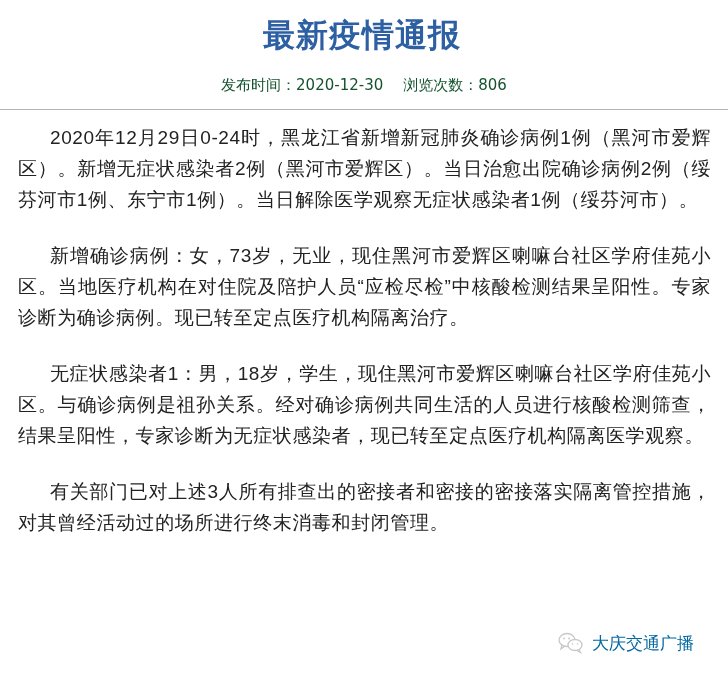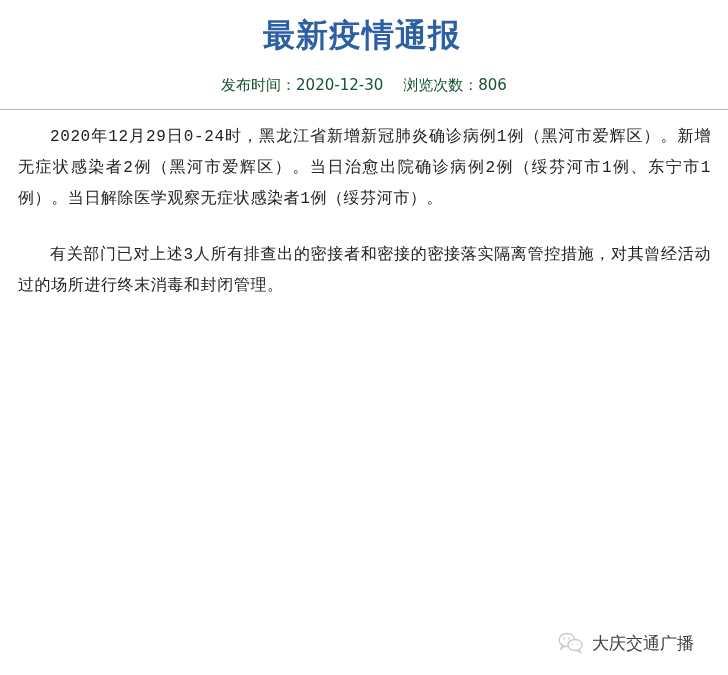--- a/index.html
+++ b/index.html
@@ -48,37 +48,37 @@
     border-top: 1.5px solid #b4b4b4;
   }
   .content {
     position: absolute;
     top: 122px;
     left: 18px;
     width: 693px;
   }
   .para {
     margin: 0 0 25px 0;
-    font-size: 16px;
+    font-size: 19px;
     line-height: 31px;
     text-indent: 32px;
     text-align: justify;
     letter-spacing: 0.6px;
     color: #222222;
-    font-family: Liberation Mono, monospace;
+    font-family: Liberation Sans, sans-serif;
   }
   .para.last { margin-bottom: 13px; }
   .watermark {
     position: absolute;
     left: 558px;
     top: 628px;
     height: 30px;
     display: flex;
     align-items: center;
-    color: #404040;
+    color: #0369a1;
     font-size: 17px;
     font-family: "DejaVu Sans", "Liberation Sans", sans-serif;
   }
   .watermark .icon {
     width: 26px;
     height: 22px;
     margin-right: 8px;
     display: inline-block;
   }
 </style>
@@ -88,20 +88,22 @@
 <div class="title">最新疫情通报</div>
 
 <div class="meta">
   <span>发布时间：2020-12-30</span><span class="gap"></span><span>浏览次数：806</span>
 </div>
 
 <div class="divider"></div>
 
 <div class="content">
   <p class="para">2020年12月29日0-24时，黑龙江省新增新冠肺炎确诊病例1例（黑河市爱辉区）。新增无症状感染者2例（黑河市爱辉区）。当日治愈出院确诊病例2例（绥芬河市1例、东宁市1例）。当日解除医学观察无症状感染者1例（绥芬河市）。</p>
+  <p class="para">新增确诊病例：女，73岁，无业，现住黑河市爱辉区喇嘛台社区学府佳苑小区。当地医疗机构在对住院及陪护人员“应检尽检”中核酸检测结果呈阳性。专家诊断为确诊病例。现已转至定点医疗机构隔离治疗。</p>
+  <p class="para">无症状感染者1：男，18岁，学生，现住黑河市爱辉区喇嘛台社区学府佳苑小区。与确诊病例是祖孙关系。经对确诊病例共同生活的人员进行核酸检测筛查，结果呈阳性，专家诊断为无症状感染者，现已转至定点医疗机构隔离医学观察。</p>
   <p class="para last">有关部门已对上述3人所有排查出的密接者和密接的密接落实隔离管控措施，对其曾经活动过的场所进行终末消毒和封闭管理。</p>
 </div>
 
 <div class="watermark">
   <span class="icon">
     <svg width="26" height="22" viewBox="0 0 26 22">
       <ellipse cx="9" cy="8" rx="8" ry="6.5" fill="none" stroke="#c8c8c8" stroke-width="1.3"></ellipse>
       <path d="M4 13 L3 17 L7 14" fill="none" stroke="#c8c8c8" stroke-width="1.3"></path>
       <ellipse cx="17" cy="13" rx="7" ry="5.5" fill="#ffffff" stroke="#c8c8c8" stroke-width="1.3"></ellipse>
       <path d="M21 17.5 L22.5 20.5 L18.5 18.3" fill="none" stroke="#c8c8c8" stroke-width="1.3"></path>

